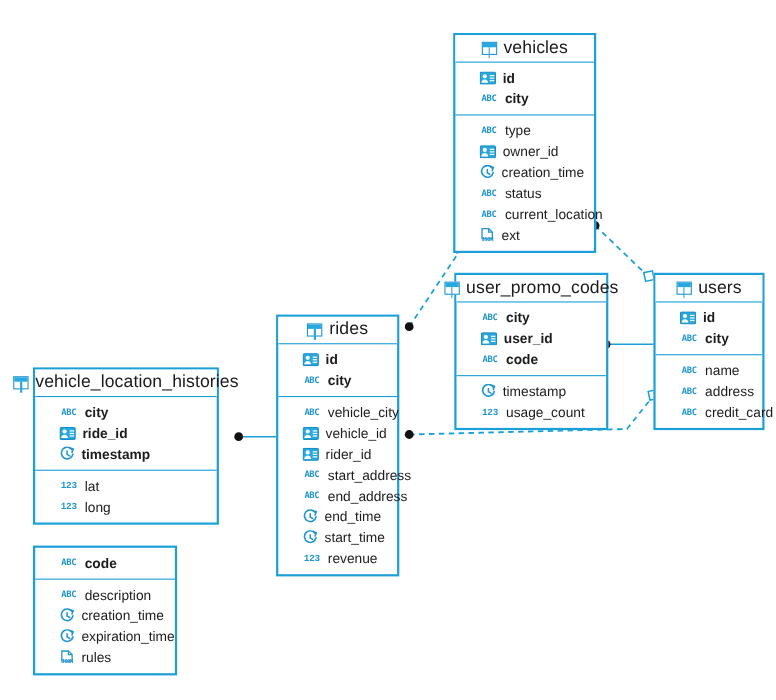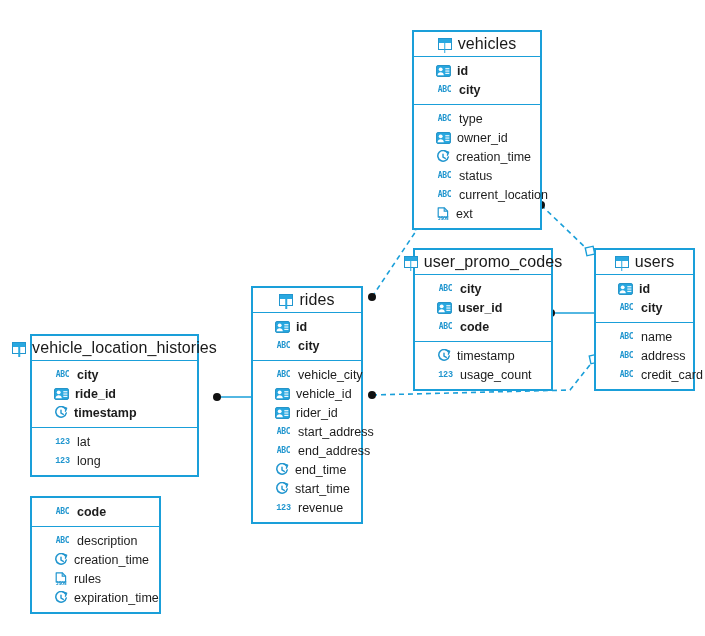--- a/index.html
+++ b/index.html
@@ -385,29 +385,29 @@
         </div>
         <div class="col">
           <span class="ic ic-clock"><svg width="14" height="14" viewBox="0 0 14 14">
               <path d="M11.6 3.0 A5.3 5.3 0 1 0 12.3 6.9" fill="none" stroke="#2196cf" stroke-width="1.5" stroke-linecap="round"></path>
               <path d="M9.4 1.2 L12.6 2.2 L11.4 5.2" fill="none" stroke="#2196cf" stroke-width="1.4" stroke-linecap="round" stroke-linejoin="round"></path>
               <path d="M7 4.1 L7 7.1 L9.3 8.4" fill="none" stroke="#2196cf" stroke-width="1.4" stroke-linecap="round"></path>
             </svg></span>
           <span class="cname">creation_time</span>
         </div>
         <div class="col">
+          <span class="ic ic-clock"><svg width="14" height="14" viewBox="0 0 14 14">
+              <path d="M11.6 3.0 A5.3 5.3 0 1 0 12.3 6.9" fill="none" stroke="#2196cf" stroke-width="1.5" stroke-linecap="round"></path>
+              <path d="M9.4 1.2 L12.6 2.2 L11.4 5.2" fill="none" stroke="#2196cf" stroke-width="1.4" stroke-linecap="round" stroke-linejoin="round"></path>
+              <path d="M7 4.1 L7 7.1 L9.3 8.4" fill="none" stroke="#2196cf" stroke-width="1.4" stroke-linecap="round"></path>
+            </svg></span>
+          <span class="cname">expiration_time</span>
+        </div>
+        <div class="col">
           <span class="ic ic-json"><svg width="14" height="14" viewBox="0 0 14 14">
               <path d="M2.2 0.8 h6.0 l3.4 3.3 v6.0 h-9.4 z" fill="#ffffff" stroke="#2196cf" stroke-width="1.2" stroke-linejoin="round"></path>
               <path d="M8.2 0.8 v3.3 h3.4" fill="none" stroke="#2196cf" stroke-width="1.1"></path>
             </svg><span class="jtxt">JSON</span></span>
           <span class="cname">rules</span>
         </div>
-        <div class="col">
-          <span class="ic ic-clock"><svg width="14" height="14" viewBox="0 0 14 14">
-              <path d="M11.6 3.0 A5.3 5.3 0 1 0 12.3 6.9" fill="none" stroke="#2196cf" stroke-width="1.5" stroke-linecap="round"></path>
-              <path d="M9.4 1.2 L12.6 2.2 L11.4 5.2" fill="none" stroke="#2196cf" stroke-width="1.4" stroke-linecap="round" stroke-linejoin="round"></path>
-              <path d="M7 4.1 L7 7.1 L9.3 8.4" fill="none" stroke="#2196cf" stroke-width="1.4" stroke-linecap="round"></path>
-            </svg></span>
-          <span class="cname">expiration_time</span>
-        </div>
       </div>
     </div>
   </div>
 
 </body></html>

